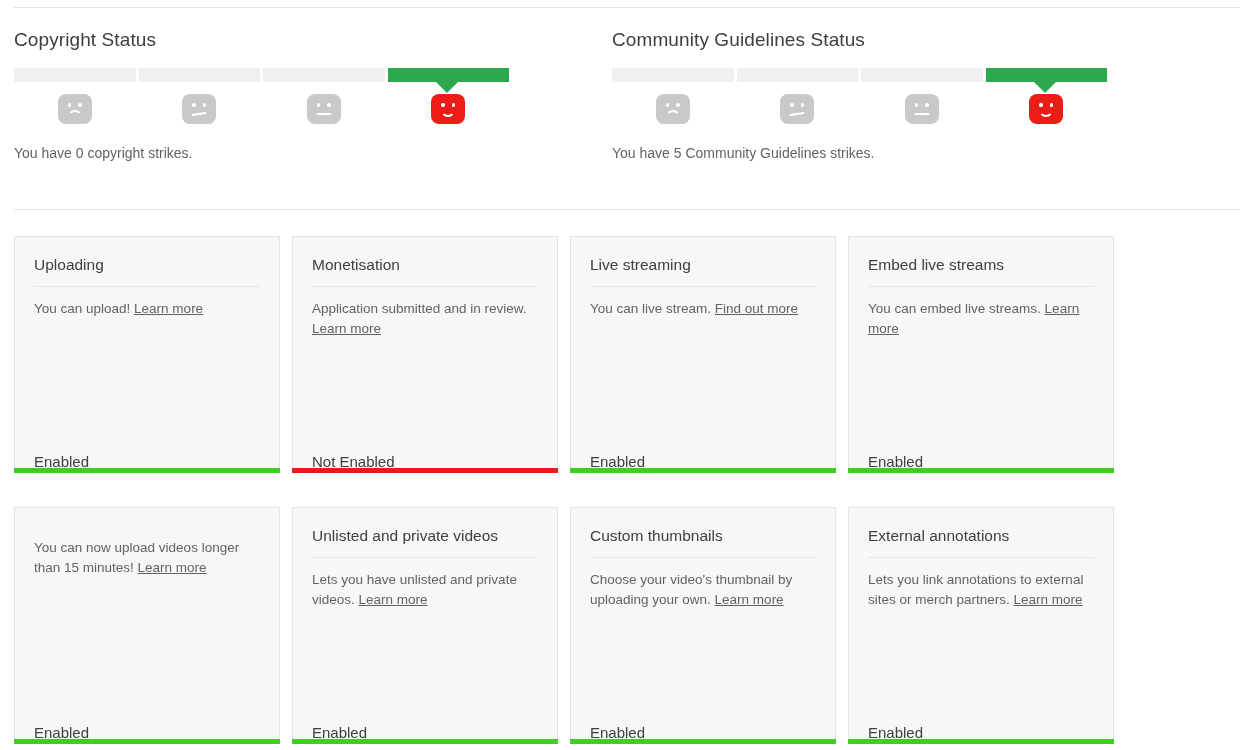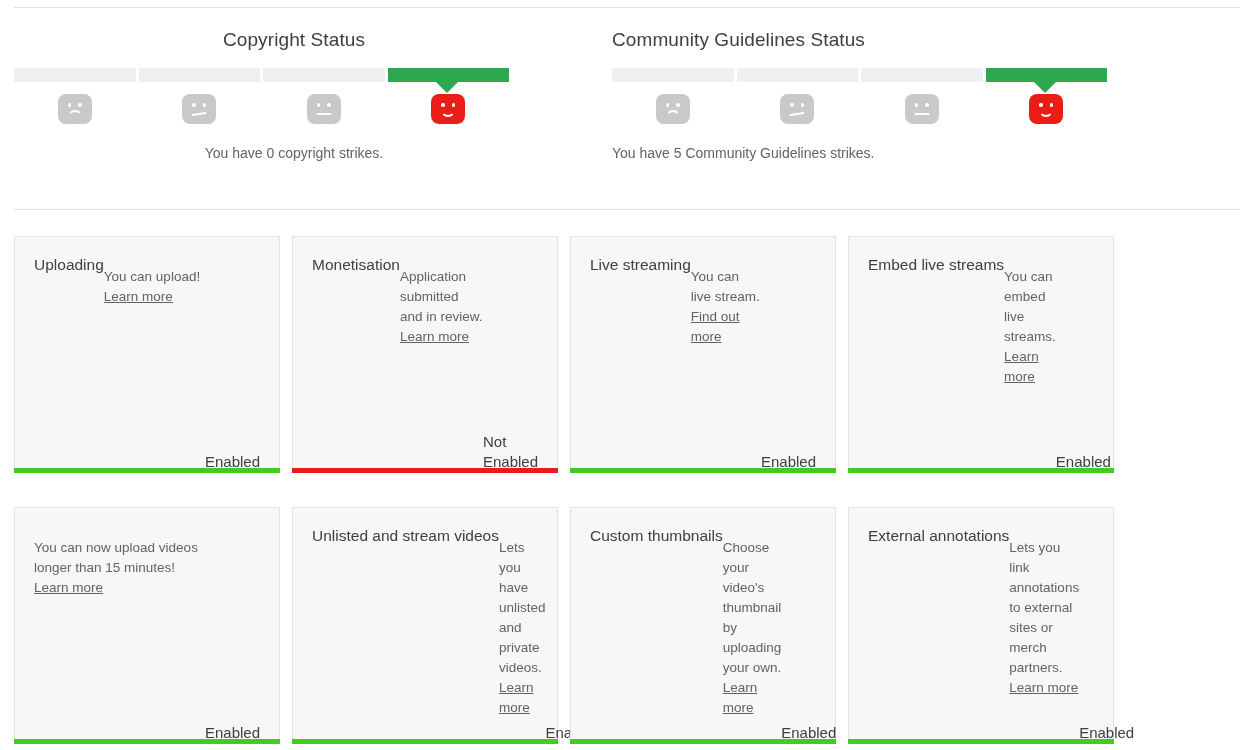--- a/index.html
+++ b/index.html
@@ -36,21 +36,21 @@
     top: 28px;
     width: 1253px;
     height: 160px;
   }
 
   .status-block {
     position: absolute;
     top: 0;
     width: 560px;
   }
-  .status-block.left  { left: 14px; text-align: center; }
+  .status-block.left  { left: 14px; }
   .status-block.right { left: 612px; }
 
   .status-title {
     font-size: 19px;
     font-weight: 400;
     color: #3c4043;
     letter-spacing: .1px;
     line-height: 24px;
     white-space: nowrap;
   }
@@ -195,21 +195,21 @@
   }
   .card {
     position: relative;
     width: 266px;
     height: 236px;
     background: #f7f7f7;
     border: 1px solid #e4e4e4;
     border-bottom: none;
     padding: 18px 19px 0 19px;
     display: flex;
-    flex-direction: row;
+    flex-direction: column;
   }
 
   .card-title {
     font-size: 15.5px;
     font-weight: 400;
     color: #3c4043;
     line-height: 20px;
     padding-bottom: 11px;
     border-bottom: 1px solid #e6e6e6;
     white-space: nowrap;
@@ -381,21 +381,21 @@
 
     <div class="card-row">
 
       <div class="card">
         <div class="card-desc"><span>You can now upload videos longer than 15 minutes! </span><span class="lnk">Learn more</span></div>
         <div class="card-status">Enabled</div>
         <div class="card-bar"></div>
       </div>
 
       <div class="card">
-        <div class="card-title">Unlisted and stream videos</div>
+        <div class="card-title">Unlisted and private videos</div>
         <div class="card-desc"><span>Lets you have unlisted and private videos. </span><span class="lnk">Learn more</span></div>
         <div class="card-status">Enabled</div>
         <div class="card-bar"></div>
       </div>
 
       <div class="card">
         <div class="card-title">Custom thumbnails</div>
         <div class="card-desc"><span>Choose your video's thumbnail by uploading your own. </span><span class="lnk">Learn more</span></div>
         <div class="card-status">Enabled</div>
         <div class="card-bar"></div>

